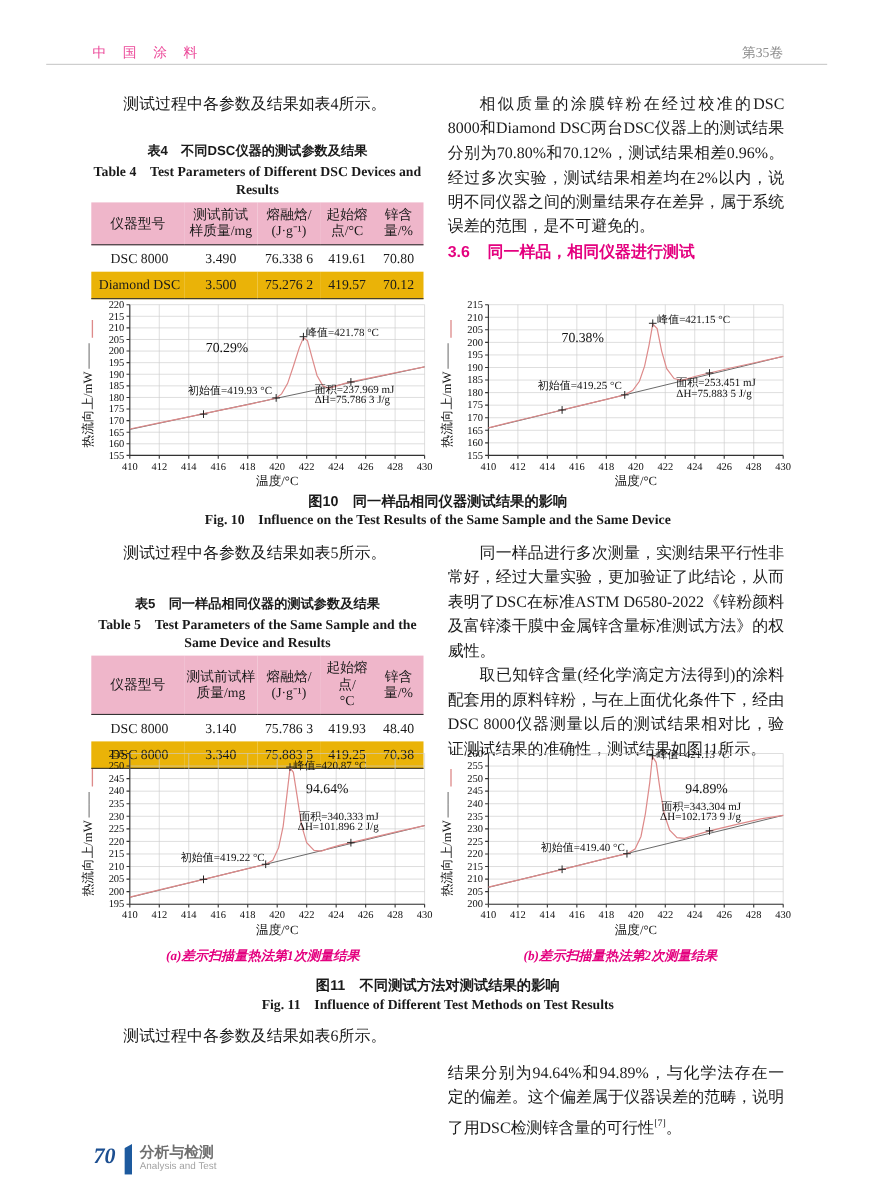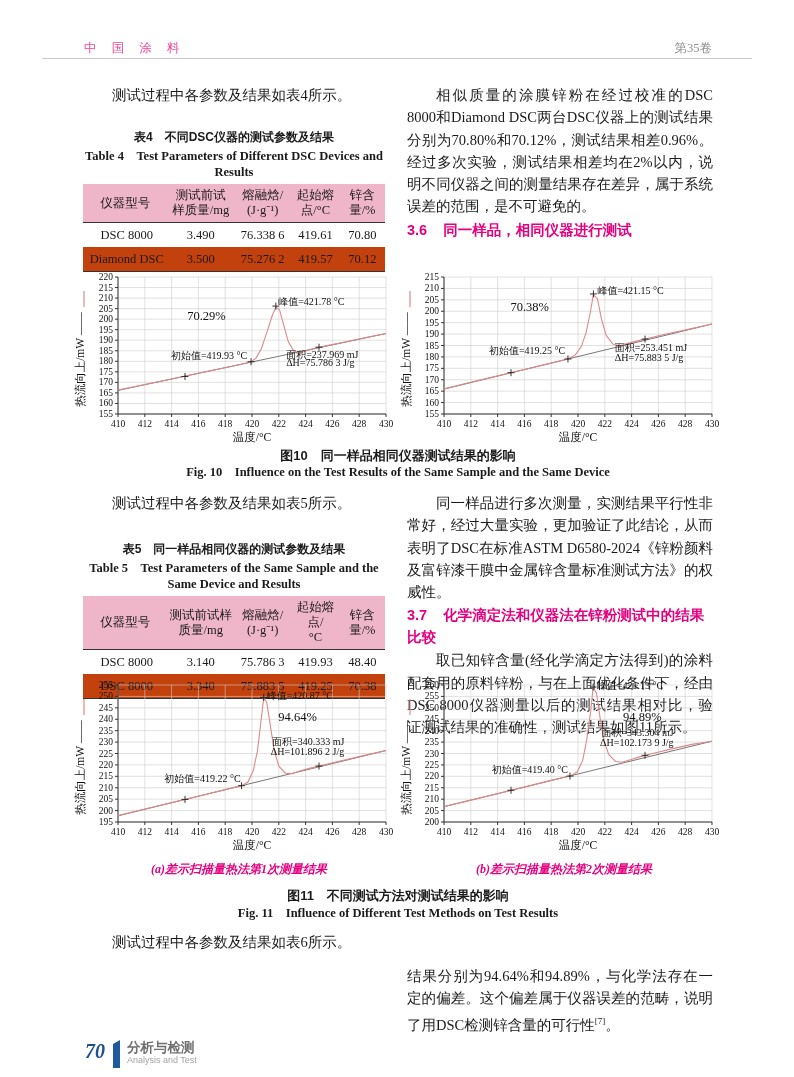--- a/index.html
+++ b/index.html
@@ -8,21 +8,21 @@
   .para{font-size:14.5px;line-height:22.3px;text-align:justify;text-indent:2em;margin:0;}
   .sec-head{font-family:"Liberation Sans",sans-serif;font-weight:bold;color:#e4007f;font-size:14.5px;line-height:22px;margin:1px 0;}
   .sec-head .num{margin-right:16px;}
   .tbl-title-zh{font-family:"Liberation Sans",sans-serif;font-weight:bold;font-size:12px;text-align:center;}
   .tbl-title-en{font-weight:bold;font-size:12.5px;text-align:center;}
   table.datatable{border-collapse:collapse;width:302px;font-size:12.5px;border-bottom:1.4px solid #333;}
   table.datatable thead th{background:#efb6ca;font-weight:normal;text-align:center;padding:4px 1px;line-height:15px;border-bottom:1.2px solid #333;}
   table.datatable thead th:first-child{text-align:center;}
   table.datatable td{padding:4.5px 1px;text-align:center;}
   table.datatable td:first-child{text-align:center;padding-left:4px;}
-  table.datatable tbody tr:nth-child(2){background:#c2410c;}
+  table.datatable tbody tr:nth-child(2){background:#eab308;}
   .figcap-zh{font-family:"Liberation Sans",sans-serif;font-weight:bold;font-size:13px;text-align:center;}
   .figcap-en{font-weight:bold;font-size:12.5px;text-align:center;}
   .subcap{color:#e4007f;font-style:italic;font-weight:bold;font-size:12px;text-align:center;font-family:"Liberation Serif",serif;}
   .hdr-journal{font-size:12.5px;color:#ec4899;letter-spacing:6px;text-align:right;}
   .hdr-vol{font-size:12.5px;color:#8d8d8d;}
   .hdr-rule{border-top:1px solid #c9c9c9;height:0;}
   .pgnum{font-size:20px;font-weight:bold;font-style:italic;color:#1d4f91;}
   .footer-bar{width:7px;height:28px;background:#1d5a9e;clip-path:polygon(0 14%,100% 0,100% 100%,0 100%);}
   .footer-zh{font-family:"Liberation Sans",sans-serif;font-weight:bold;font-size:13.5px;color:#6f6f6f;line-height:15px;}
   .footer-en{font-family:"Liberation Sans",sans-serif;font-size:9px;color:#a3a3a3;}
@@ -318,24 +318,21 @@
         <td>DSC 8000</td>
         <td>3.340</td>
         <td>75.883 5</td>
         <td>419.25</td>
         <td>70.38</td>
       </tr>
     </tbody>
   </table>
 
 <div class="abs" style="left:407px;top:492px;width:306px;">
-  <p class="para">同一样品进行多次测量，实测结果平行性非常好，经过大量实验，更加验证了此结论，从而表明了DSC在标准ASTM D6580-2024《锌粉颜料及富锌漆干膜中金属锌含量标准测试方法》的权威性。</p>
-  <div class="sec-head">
-    <span class="num">3.7</span><span>化学滴定法和仪器法在锌粉测试中的结果比较</span>
-  </div>
+  <p class="para">同一样品进行多次测量，实测结果平行性非常好，经过大量实验，更加验证了此结论，从而表明了DSC在标准ASTM D6580-2022《锌粉颜料及富锌漆干膜中金属锌含量标准测试方法》的权威性。</p>
   <p class="para">取已知锌含量(经化学滴定方法得到)的涂料配套用的原料锌粉，与在上面优化条件下，经由DSC 8000仪器测量以后的测试结果相对比，验证测试结果的准确性，测试结果如图11所示。</p>
 </div>
 
 <div class="abs chart" style="left:72px;top:678px;">
     <svg width="324" height="174" viewBox="0 0 324 174">
       <line x1="46" y1="144" x2="46" y2="7" stroke="#cccccc" stroke-width="0.6"></line>
       <line x1="72.8" y1="144" x2="72.8" y2="7" stroke="#cccccc" stroke-width="0.6"></line>
       <line x1="99.6" y1="144" x2="99.6" y2="7" stroke="#cccccc" stroke-width="0.6"></line>
       <line x1="126.39999999999999" y1="144" x2="126.39999999999999" y2="7" stroke="#cccccc" stroke-width="0.6"></line>
       <line x1="153.2" y1="144" x2="153.2" y2="7" stroke="#cccccc" stroke-width="0.6"></line>

